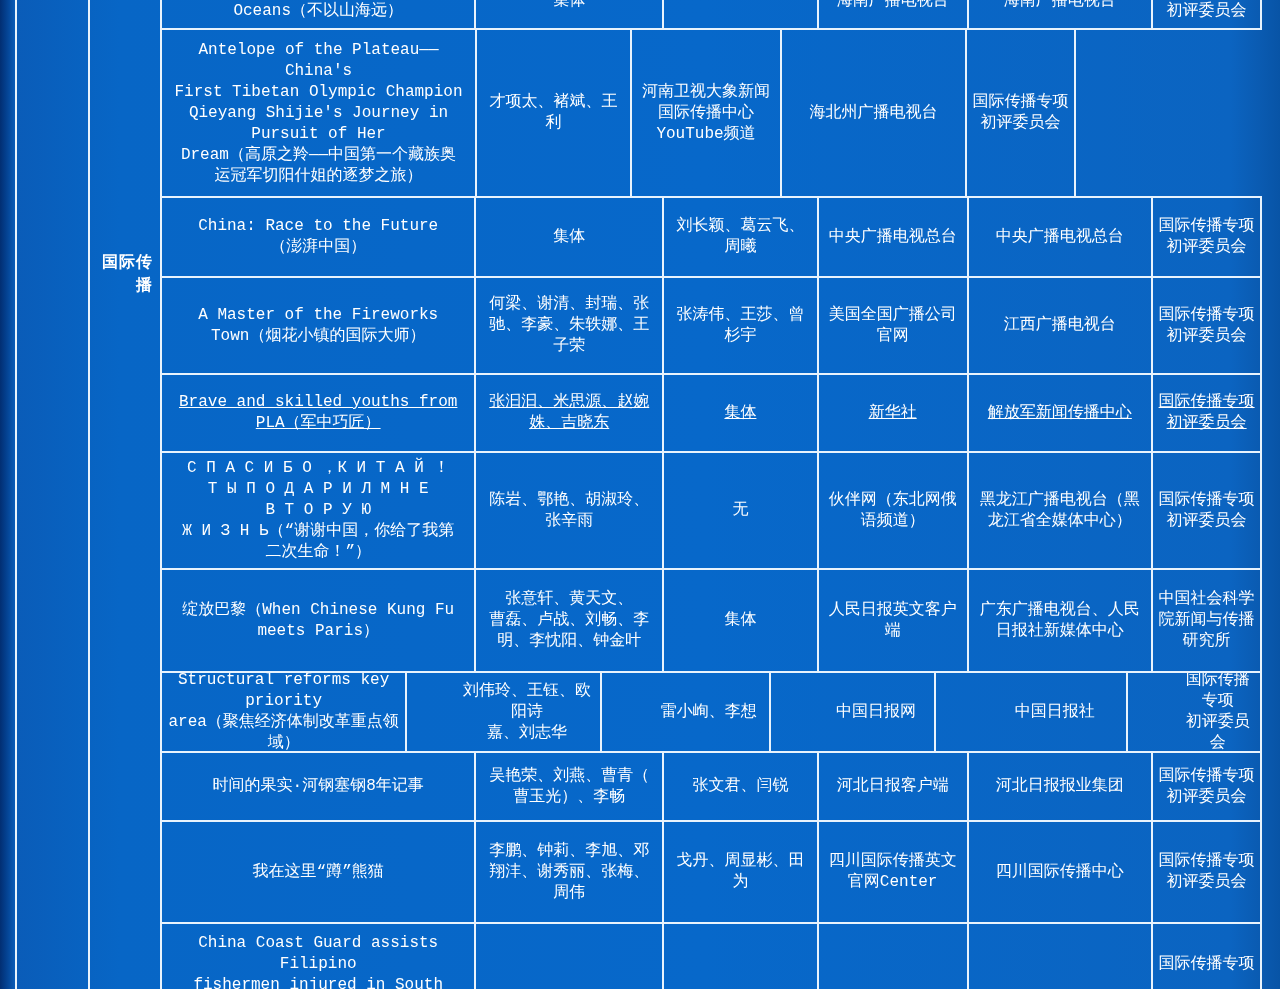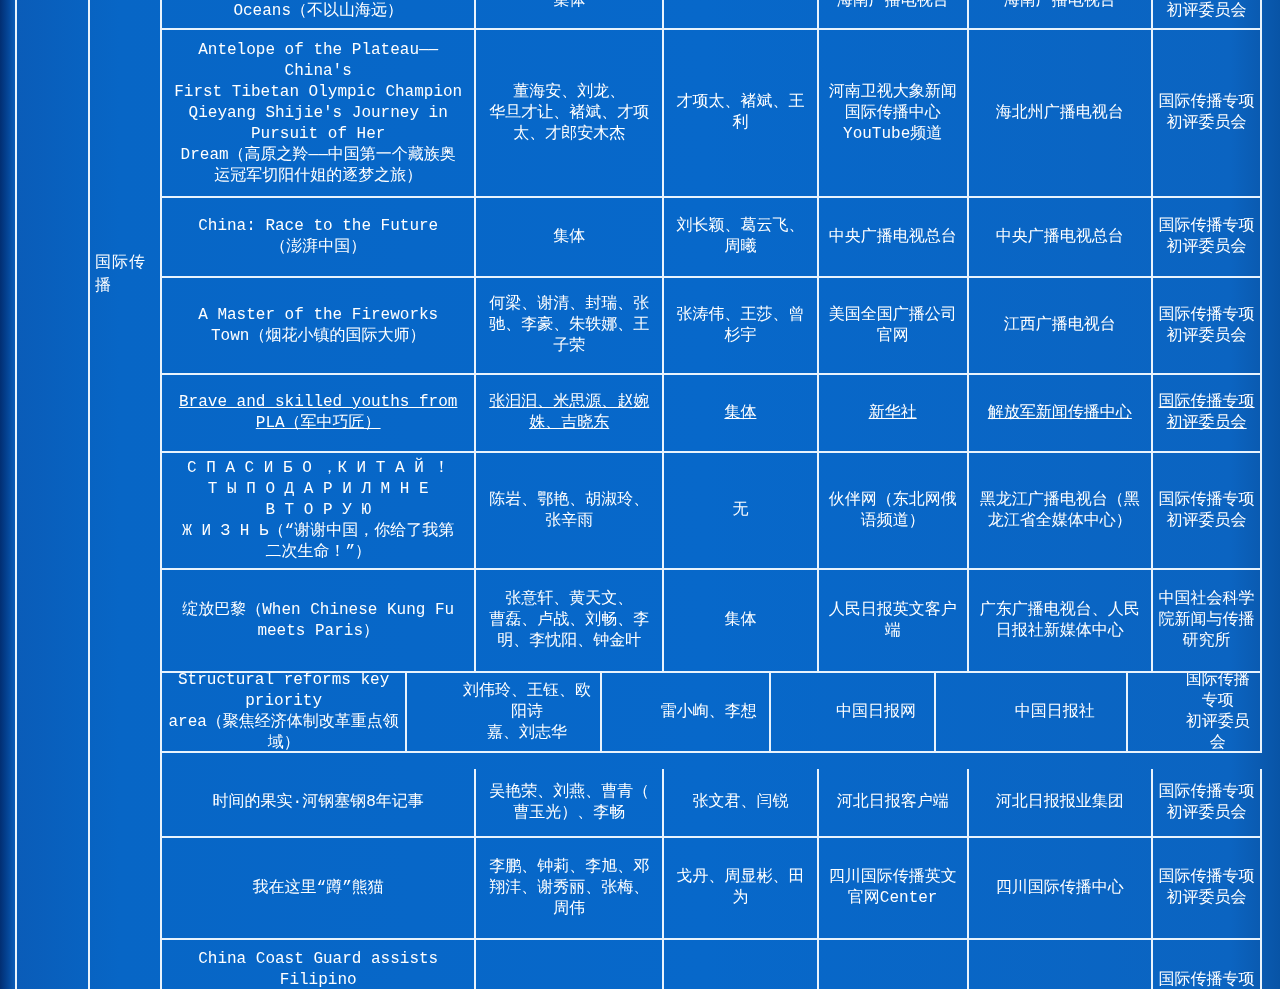--- a/index.html
+++ b/index.html
@@ -14,23 +14,24 @@
     color:#ffffff;
   }
   .vline{
     position:absolute;top:0;bottom:0;width:2px;
     background:#e8f3fd;
   }
   .vline-a{left:15px;}
   .vline-b{left:88px;}
   .cat{
     position:absolute;left:90px;width:68px;top:252px;
-    text-align:left;
+    text-align:right;
     font-size:16px;line-height:23px;
     letter-spacing:1px;
+    font-weight:bold;
   }
   .cat-inner{width:58px;margin:0 auto;}
   .tbl{
     position:absolute;left:160px;top:-26px;width:1102px;
     border-left:2px solid #e8f3fd;
     box-sizing:border-box;
   }
   .row{
     display:flex;flex-direction:row;align-items:stretch;
     border-bottom:2px solid #e8f3fd;
@@ -76,23 +77,20 @@
         <div class="cell c5"><span>国际传播专项
 初评委员会</span></div>
       </div>
       <div class="row" style="height: 168px; font-family: Liberation Mono, monospace;">
         <div class="cell c0"><span>Antelope of the Plateau——China's
 First Tibetan Olympic Champion
 Qieyang Shijie's Journey in
 Pursuit of Her
 Dream（高原之羚——中国第一个藏族奥
 运冠军切阳什姐的逐梦之旅）</span></div>
-        <div class="cell c1"><span>董海安、刘龙、
-华旦才让、褚斌、才项
-太、才郎安木杰</span></div>
         <div class="cell c2"><span>才项太、褚斌、王
 利</span></div>
         <div class="cell c3"><span>河南卫视大象新闻
 国际传播中心
 YouTube频道</span></div>
         <div class="cell c4"><span>海北州广播电视台</span></div>
         <div class="cell c5"><span>国际传播专项
 初评委员会</span></div>
       </div>
       <div class="row" style="height: 80px; justify-content: center;">
@@ -166,21 +164,21 @@
         <div class="cell c0"><span>Structural reforms key priority
 area（聚焦经济体制改革重点领域）</span></div>
         <div class="cell c1"><span>刘伟玲、王钰、欧阳诗
 嘉、刘志华</span></div>
         <div class="cell c2"><span>雷小峋、李想</span></div>
         <div class="cell c3"><span>中国日报网</span></div>
         <div class="cell c4"><span>中国日报社</span></div>
         <div class="cell c5"><span>国际传播专项
 初评委员会</span></div>
       </div>
-      <div class="row" style="height: 69px; margin-top: 16px;">
+      <div class="row" style="height: 69px;">
         <div class="cell c0"><span>时间的果实·河钢塞钢8年记事</span></div>
         <div class="cell c1"><span>吴艳荣、刘燕、曹青（
 曹玉光）、李畅</span></div>
         <div class="cell c2"><span>张文君、闫锐</span></div>
         <div class="cell c3"><span>河北日报客户端</span></div>
         <div class="cell c4"><span>河北日报报业集团</span></div>
         <div class="cell c5"><span>国际传播专项
 初评委员会</span></div>
       </div>
       <div class="row" style="height: 102px;">

